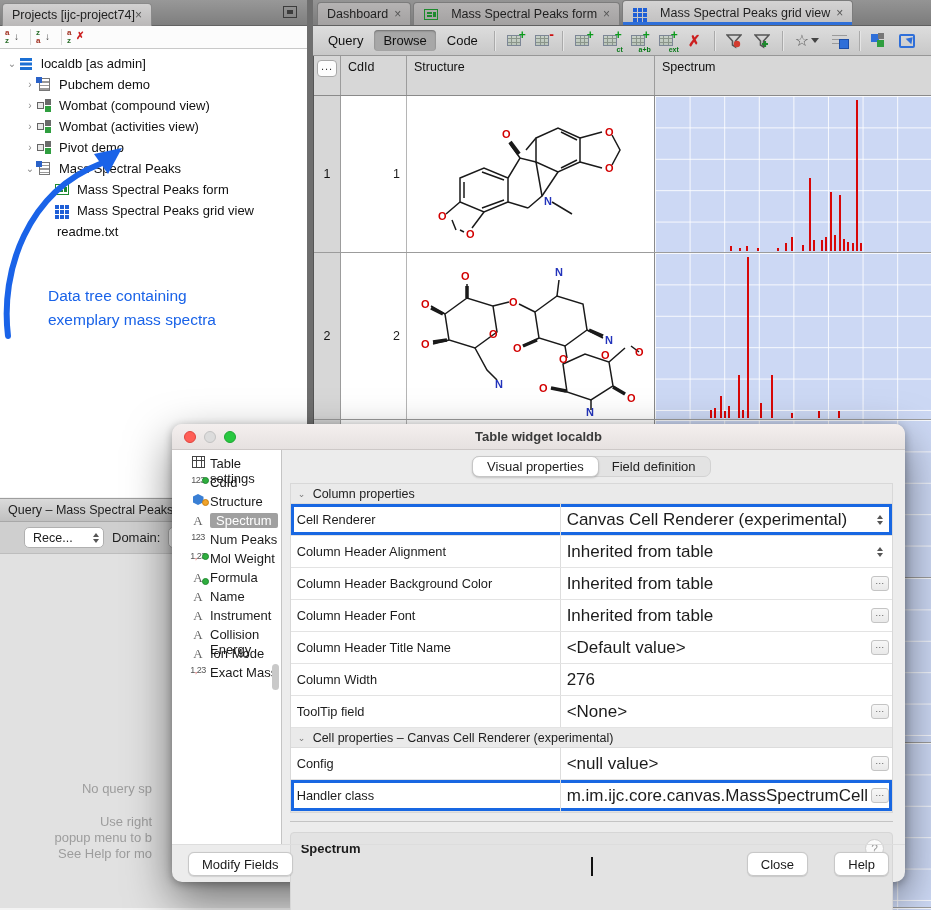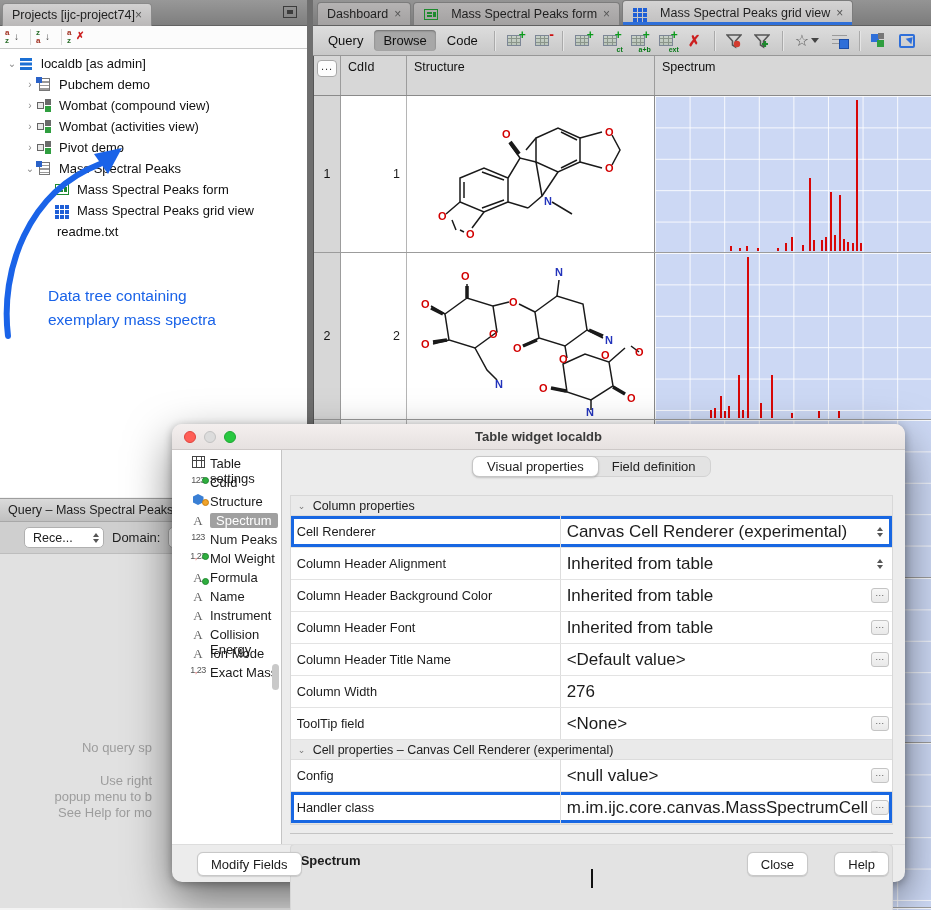--- a/index.html
+++ b/index.html
@@ -46,21 +46,21 @@
   .qp-header { height:24px; background:linear-gradient(#dadada,#c0c0c0); border-top:1px solid #9e9e9e; border-bottom:1px solid #a8a8a8; font-size:12.5px; display:flex; align-items:center; padding:0 8px; color:#1e1e1e; white-space:nowrap; overflow:hidden; }
   .qp-controls { height:32px; background:#cfcfcf; display:flex; align-items:center; padding:0 24px; gap:8px; border-bottom:1px solid #bdbdbd; }
   .qp-select { width:80px; height:21px; background:#fff; border:1px solid #b0b0b0; border-radius:5px; display:flex; align-items:center; justify-content:space-between; padding:0 4px 0 8px; font-size:12.5px; }
   .stepper { display:flex; flex-direction:column; align-items:center; line-height:4px; }
   .stepper i { display:block; border:3.5px solid transparent; }
   .stepper .up { border-bottom:4.5px solid #555; margin-bottom:1px; }
   .stepper .dn { border-top:4.5px solid #555; margin-top:1px; }
   .qp-domain { font-size:13px; color:#1e1e1e; }
   .qp-menu-btn { width:30px; height:21px; background:#fff; border:1px solid #b0b0b0; border-radius:5px; display:flex; align-items:center; justify-content:center; font-size:12px; color:#444; }
   .qp-body { height:354px; background:#e1e1e1; position:relative; }
-  .qp-msg { position:absolute; width:152px; text-align:right; color:#9d9d9d; font-size:13px; white-space:nowrap; overflow:hidden; }
+  .qp-msg { position:absolute; width:152px; text-align:right; color:#9d9d9d; font-size:13px; white-space:nowrap; overflow:hidden;margin-top:41px; }
 
   
   .v-divider { position:absolute; left:307px; top:0; width:6px; height:910px; background:#6e6e6e; }
 
   
   .main-area { position:absolute; left:313px; top:0; width:618px; height:910px; background:#cfcfcf; }
   .main-tabbar { height:26px; background:linear-gradient(#949494,#7c7c7c); border-bottom:1px solid #606060; display:flex; align-items:flex-end; padding-left:4px; gap:2px; }
   .m-tab { height:23px; display:flex; align-items:center; gap:6px; padding:0 9px; background:linear-gradient(#b5b3b3,#a3a1a1); border:1px solid #7c7c7c; border-bottom:none; border-radius:4px 4px 0 0; font-size:12.5px; color:#1f1f1f; white-space:nowrap; }
   .m-tab.active { background:linear-gradient(#d4d3d3,#c0bfbf); box-shadow:inset 0 -3px 0 #2e6fd9; height:25px; }
   .m-toolbar { height:30px; background:linear-gradient(#dddddd,#c8c8c8); border-bottom:1px solid #979797; display:flex; align-items:center; padding:0 6px; gap:3px; }
@@ -122,41 +122,41 @@
   .dt-ico .num { font-size:9px; letter-spacing:-.5px; color:#555; }
   .dt-ico .num .c { color:#c33; }
   .dt-ico .A { font-family:"Liberation Serif",serif; font-size:13px; color:#666; }
   .dt-ico .gdot,.dt-ico .odot { position:absolute; right:1px; bottom:1px; width:7px; height:7px; border-radius:50%; }
   .dt-ico .gdot { background:#2fae3f; border:1px solid #1d8a2e; }
   .dt-ico .odot { background:#f0a32a; border:1px solid #c77f12; }
   .dt-ico .tblset { display:inline-block; width:13px; height:12px; border:1.5px solid #444; background:linear-gradient(to right,transparent 0 3px,#444 3px 4px,transparent 4px 7.5px,#444 7.5px 8.5px,transparent 8.5px), linear-gradient(transparent 0 2.5px,#444 2.5px 3.5px,transparent 3.5px); }
   .dt-ico .benz { display:inline-block; width:11px; height:11px; background:#3a7fd4; clip-path:polygon(50% 0,100% 25%,100% 75%,50% 100%,0 75%,0 25%); }
   .dlg-scroll-thumb { position:absolute; right:2px; top:214px; width:7px; height:26px; background:#c9c9c9; border-radius:4px; }
   .dlg-right { flex:1; position:relative; padding:6px 12px 0 8px; }
-  .seg-tabs { display:flex; justify-content:center; margin-bottom:18px; }
+  .seg-tabs { display:flex; justify-content:center; margin-bottom:6px; }
   .seg-wrap { display:flex; background:#e3e3e3; border-radius:7px; border:1px solid #d2d2d2; }
   .seg { padding:2px 14px; font-size:13px; color:#222; border-radius:7px; }
   .seg.active { background:#fff; border:1px solid #c6c6c6; box-shadow:0 1px 2px rgba(0,0,0,.18); margin:-1px; }
   .props { background:#fff; border:1px solid #d8d8d8; }
   .sec-header { height:20px; background:#eaeaea; display:flex; align-items:center; font-size:12.5px; color:#222; border-bottom:1px solid #dcdcdc; }
   .sec-chev { width:22px; text-align:center; color:#777; font-size:9px; }
   .p-row { height:32px; display:flex; align-items:center; border-bottom:1px solid #e3e3e3; background:#fff; position:relative; }
   .p-row.hl { box-shadow:inset 0 0 0 3px #1867e2; z-index:2; }
   .p-name { width:270px; padding-left:6px; font-size:12.8px; border-right:1px solid #ddd; height:100%; display:flex; align-items:center; white-space:nowrap; overflow:hidden; }
   .p-value { flex:1; padding-left:6px; font-size:17px; white-space:nowrap; overflow:hidden; }
   .p-ctrl { width:24px; height:100%; display:flex; align-items:center; justify-content:center; }
   .ell-btn { width:18px; height:15px; background:linear-gradient(#f7f7f7,#e9e9e9); border:1px solid #c4c4c4; border-radius:3px; font-size:9px; color:#555; text-align:center; line-height:9px; letter-spacing:.5px; }
   .desc-panel { margin-top:10px; height:112px; background:#e3e3e3; border:1px solid #d6d6d6; border-radius:4px; position:relative; padding:8px 10px; }
   .desc-title { font-weight:bold; font-size:13px; color:#1c1c1c; }
   .help-circle { position:absolute; right:8px; top:6px; width:19px; height:19px; border-radius:50%; background:#fafafa; border:1px solid #cfcfcf; color:#9a9a9a; font-size:12px; display:flex; align-items:center; justify-content:center; }
   .caret { position:absolute; left:50%; top:24px; width:1.5px; height:19px; background:#111; }
   .props-divider { margin-top:8px; border-top:1px solid #c4c4c4; }
   .dlg-footer { position:absolute; bottom:0; left:0; right:0; height:38px; border-top:1px solid #ddd; border-radius:0 0 10px 10px; }
   .dlg-btn { position:absolute; top:7px; height:24px; background:#fff; border:1px solid #c8c8c8; border-radius:6px; font-size:13px; color:#1a1a1a; display:flex; align-items:center; justify-content:center; padding:0 13px; box-shadow:0 .5px 1px rgba(0,0,0,.12); }
-  .btn-modify { left:25px; }
+  .btn-modify { left:16px; }
   .btn-close { right:97px; }
   .btn-help { right:16px; }
 
   svg text { font-family:"Liberation Sans",sans-serif; }
 </style>
 </head>
 <body>
 
 <div class="left-panel">
   <div class="lp-tabbar">

